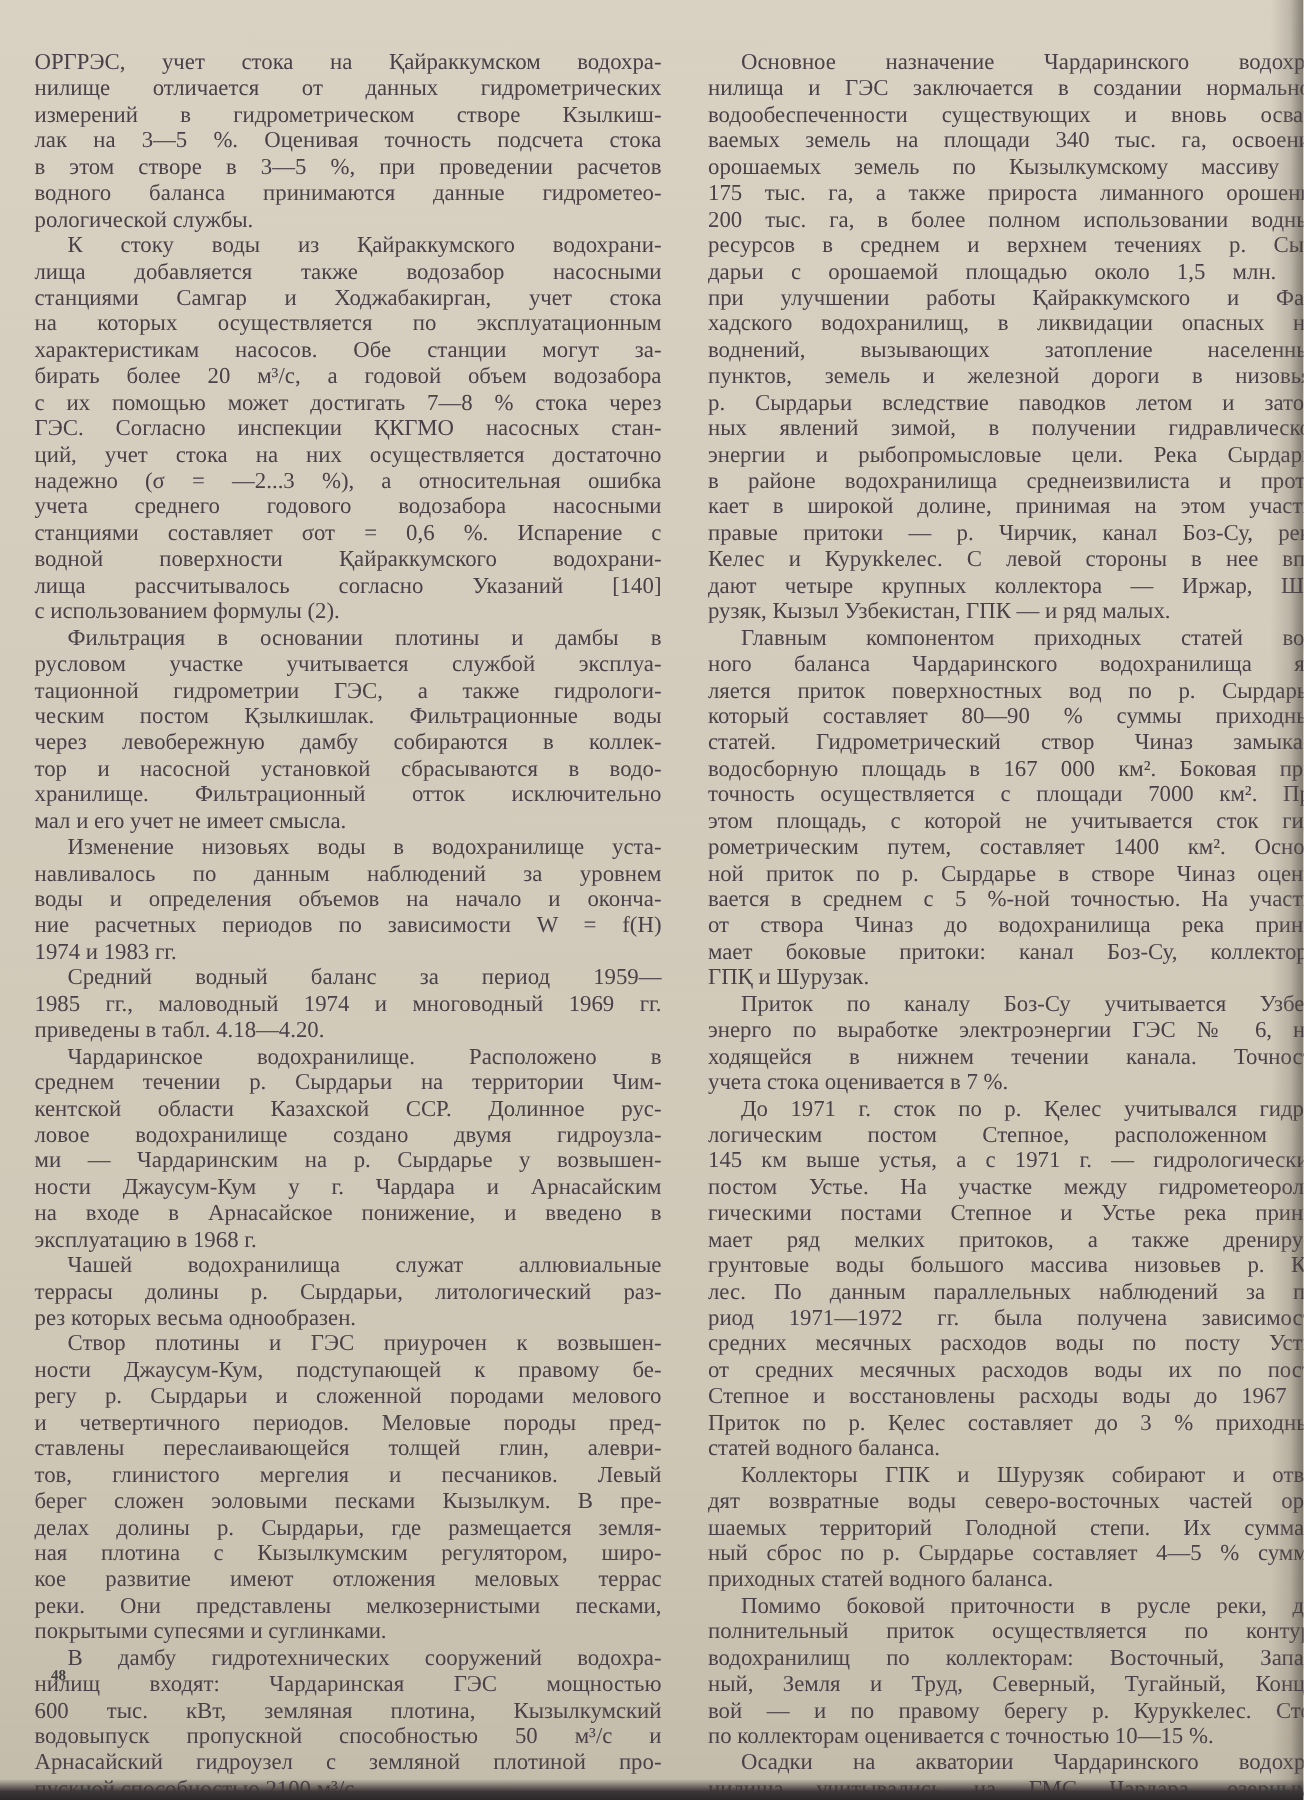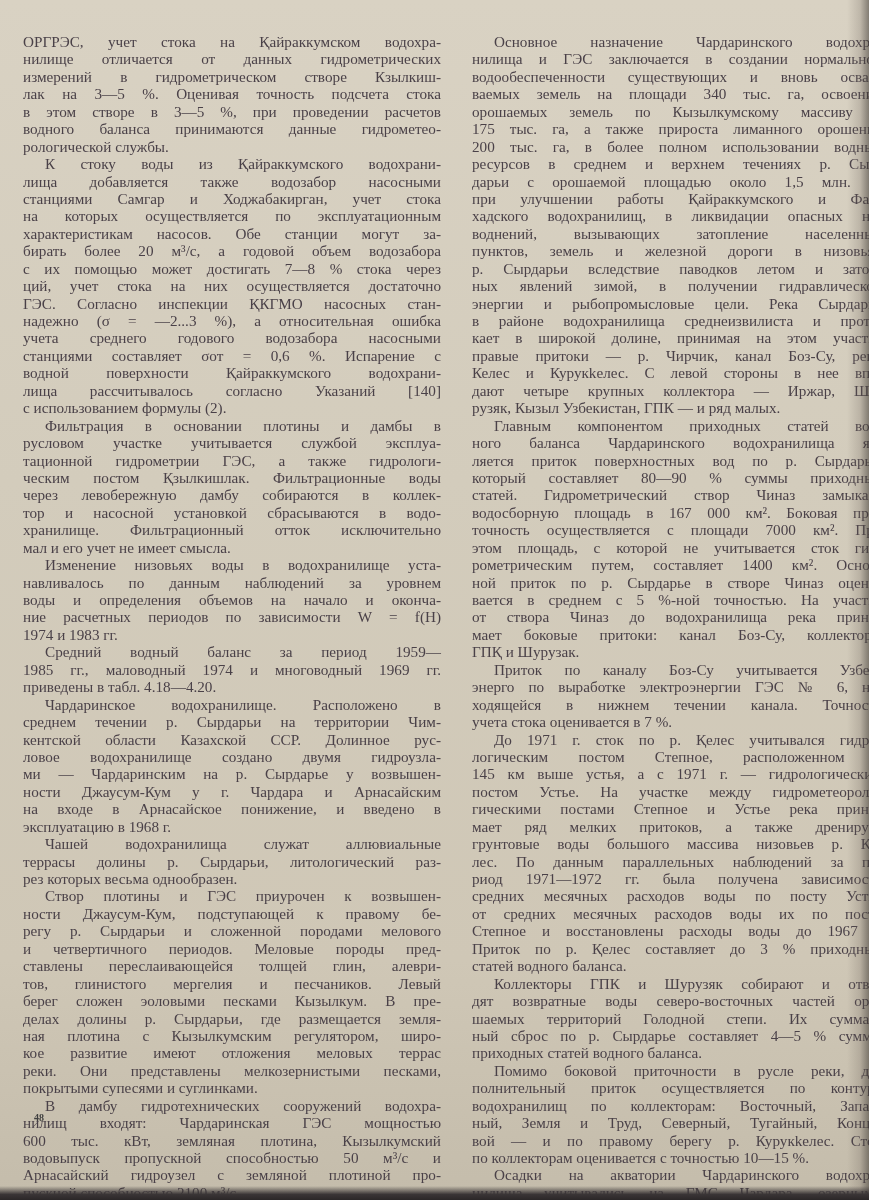--- a/index.html
+++ b/index.html
@@ -54,22 +54,22 @@
         <span class="line last">рологической службы.</span>
       </div>
       <div class="para">
         <span class="line indent">К стоку воды из Қайраккумского водохрани-</span>
         <span class="line">лища добавляется также водозабор насосными</span>
         <span class="line">станциями Самгар и Ходжабакирган, учет стока</span>
         <span class="line">на которых осуществляется по эксплуатационным</span>
         <span class="line">характеристикам насосов. Обе станции могут за-</span>
         <span class="line">бирать более 20 м³/с, а годовой объем водозабора</span>
         <span class="line">с их помощью может достигать 7—8 % стока через</span>
+        <span class="line">ГЭС. Согласно инспекции ҚКГМО насосных стан-</span>
         <span class="line">ций, учет стока на них осуществляется достаточно</span>
-        <span class="line">ГЭС. Согласно инспекции ҚКГМО насосных стан-</span>
         <span class="line">надежно (σ = —2...3 %), а относительная ошибка</span>
         <span class="line">учета среднего годового водозабора насосными</span>
         <span class="line">станциями составляет σот = 0,6 %. Испарение с</span>
         <span class="line">водной поверхности Қайраккумского водохрани-</span>
         <span class="line">лища рассчитывалось согласно Указаний [140]</span>
         <span class="line last">с использованием формулы (2).</span>
       </div>
       <div class="para">
         <span class="line indent">Фильтрация в основании плотины и дамбы в</span>
         <span class="line">русловом участке учитывается службой эксплуа-</span>

